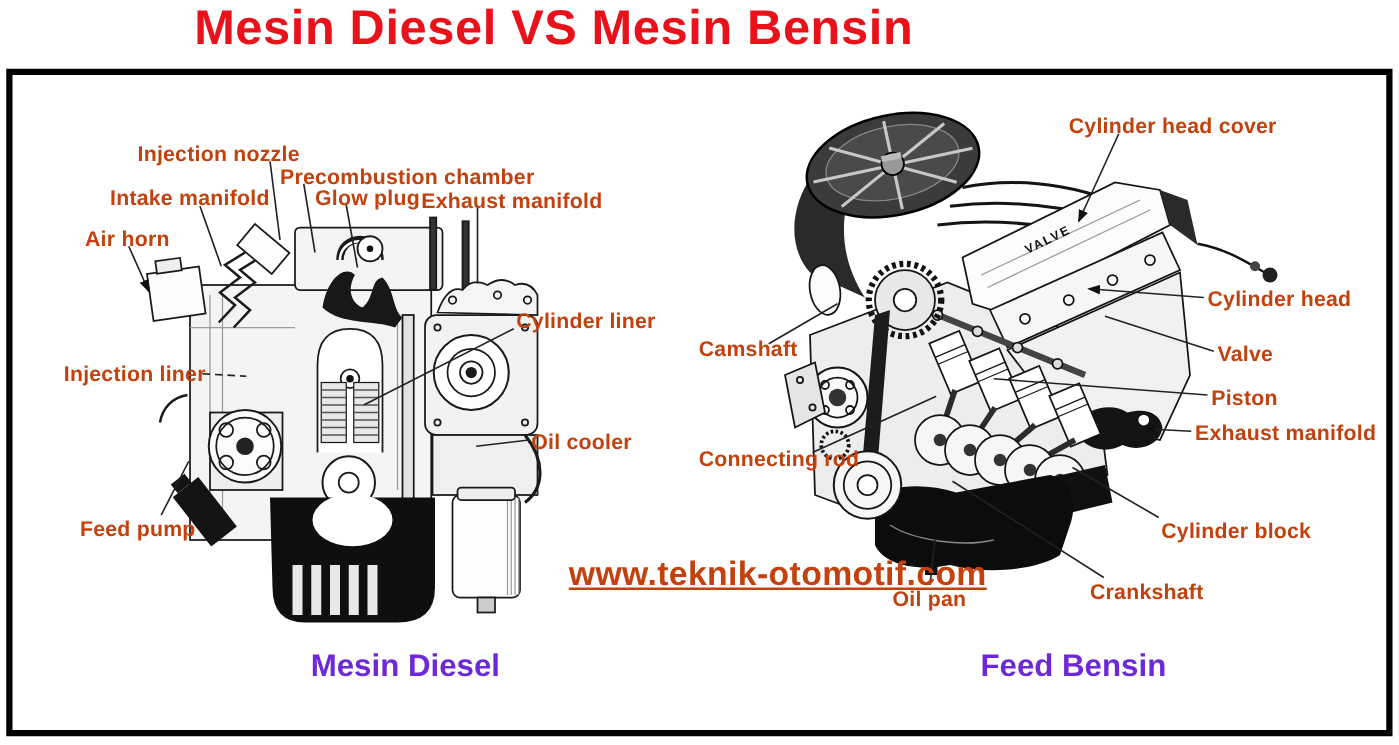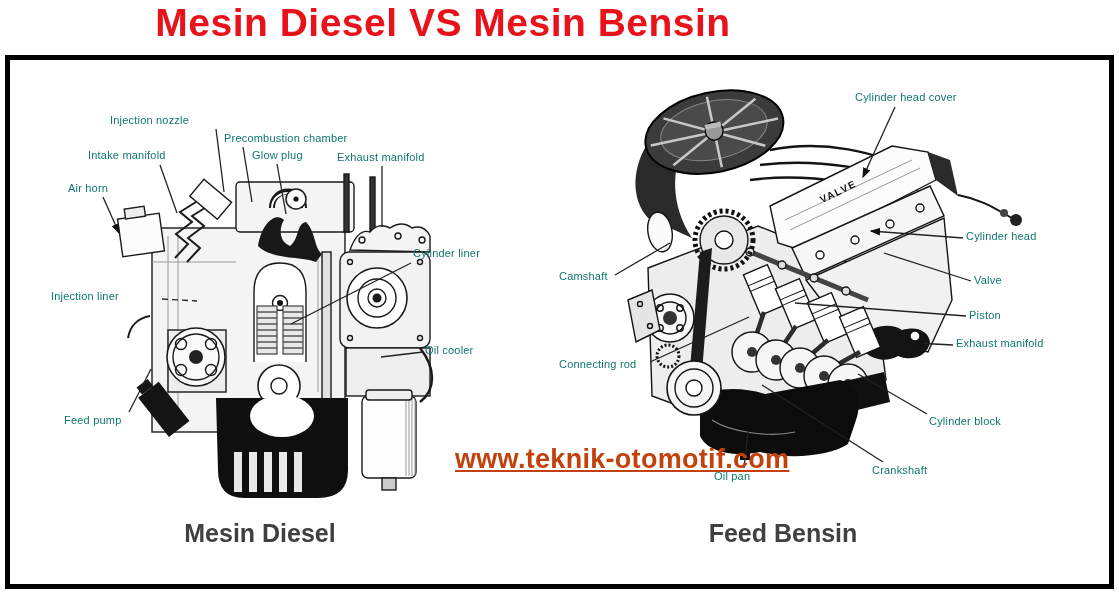--- a/index.html
+++ b/index.html
@@ -11,25 +11,25 @@
     position:absolute; left:0; top:1px; width:886px; text-align:center;
     font-size:39px; font-weight:bold; color:#e9121b; letter-spacing:0.5px;
   }
   .frame {
     position:absolute; left:5px; top:55px; width:1109px; height:534px;
     border:5px solid #000; box-sizing:border-box; background:#fff;
   }
   svg.art { position:absolute; left:0; top:0; width:1119px; height:596px; z-index:2; }
   .lbl {
     position:absolute; z-index:3; white-space:nowrap;
-    font-size:11px; font-weight:400; color:#0f766e; letter-spacing:0.2px;
+    font-size:17px; font-weight:700; color:#c2410c; letter-spacing:0.2px;
   }
   .caption {
-    position:absolute; z-index:3; font-size:25px; font-weight:bold; color:#404040;
-    text-align:center;
+    position:absolute; z-index:3; font-size:25px; font-weight:bold; color:#6d28d9;
+    text-align:right;
   }
   .caption.diesel { left:120px; top:519px; width:280px; }
   .caption.bensin { left:633px; top:519px; width:300px; }
   .watermark {
     position:absolute; z-index:4; left:455px; top:444px;
     font-size:27px; font-weight:bold; color:#c2410c; letter-spacing:0.3px;text-decoration:underline;
   }
 </style>
 </head>
 <body>

